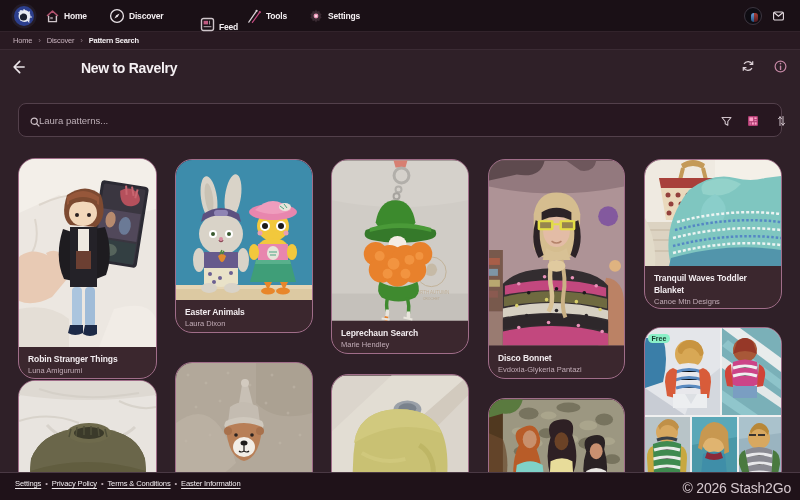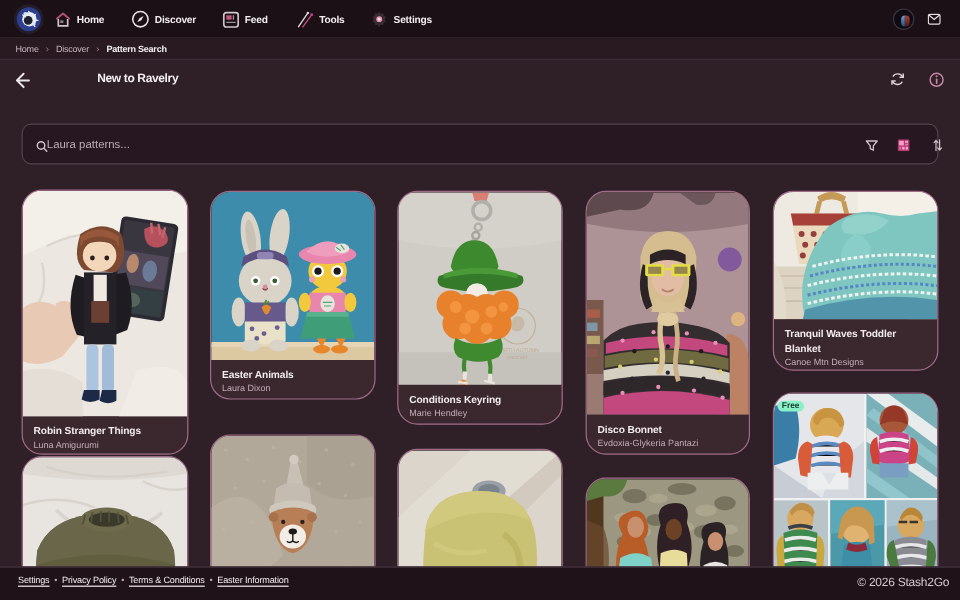--- a/index.html
+++ b/index.html
@@ -8,41 +8,41 @@
 
 
 .topnav { position:absolute; left:0; top:0; width:800px; height:32px; background:#1a1016; border-bottom:1px solid #32232b; }
 .navitem { position:absolute; top:0; height:32px; display:flex; align-items:center; gap:4px; color:#f3eef1; font-size:8.5px; font-weight:bold; letter-spacing:-0.2px; }
 .crumbbar { position:absolute; left:0; top:32px; width:800px; height:18px; background:#291a22; border-bottom:1px solid #3b2b34; display:flex; align-items:center; font-size:7.5px; letter-spacing:-0.2px; color:#c9b4bf; }
 .crumbbar b { color:#f5f0f3; }
 .crumbbar .sep { color:#8d7883; margin:0 6px; font-size:8px; }
 
 
 .pagehead { position:absolute; left:0; top:50px; width:800px; height:30px; }
-.pagehead .title { position:absolute; left:36px; top:10px; font-size:10px; font-weight:bold; letter-spacing:-0.3px; color:#f5f0f3;padding-left:45px; }
+.pagehead .title { position:absolute; left:36px; top:10px; font-size:14px; font-weight:bold; letter-spacing:-0.3px; color:#f5f0f3;padding-left:45px; }
 .backarrow { position:absolute; left:8px; top:7px; width:20px; height:20px; }
 
 
 .search { position:absolute; left:18px; top:103px; width:764px; height:34px; background:#271720; border:1px solid #53404b; border-radius:8px; }
 .search .ph { position:absolute; left:20px; top:11px; font-size:9.5px; color:#bdafb7; }
 
 
 .col { position:absolute; }
 .card { background:#3b272e; border:1px solid #a06d89; border-radius:17px; overflow:hidden; }
 .card .img { width:100%; display:block; }
 .cap { padding:6px 9px 0 9px; }
 .cap .t { font-size:8.5px; font-weight:bold; letter-spacing:-0.1px; color:#f2ecef; line-height:12px; }
 .cap .s { font-size:7.5px; color:#c2acb7; line-height:11px; }
 
 
 .footer { position:absolute; left:0; top:472px; width:800px; height:28px; background:#1f1219; border-top:1px solid #4a3944; color:#f2edf0; font-size:7.2px; letter-spacing:-0.15px; }
 .footer .links { position:absolute; left:15px; top:6px; font-size:7.6px; }
 .footer .links span.dot { color:#b9a9b1; margin:0 4px; text-decoration:none; display:inline-block; }
 .footer .links u { text-underline-offset:1.5px; }
-.footer .copy { position:absolute; right:9px; top:7px; color:#d6c9cf; font-size:10px; letter-spacing:-0.2px; }
+.footer .copy { position:absolute; right:9px; top:7px; color:#d6c9cf; font-size:14px; letter-spacing:-0.2px; }
 svg { display:block; }
 </style>
 </head>
 <body>
 <div id="page">
 
   <div class="topnav">
     <svg style="position:absolute;left:11px;top:3px;" width="26" height="26" viewBox="0 0 26 26">
       <circle cx="13" cy="13" r="12.5" fill="#241c27"></circle>
       <circle cx="13" cy="13" r="10" fill="#2c3f8e"></circle>
@@ -61,21 +61,21 @@
         </svg>
       <span>Home</span>
     </div>
     <div class="navitem" style="left:109px;">
       <svg width="16" height="16" viewBox="0 0 16 16">
           <circle cx="8" cy="8" r="6.4" fill="none" stroke="#e8e2e6" stroke-width="1.3"></circle>
           <path d="M10.6 5.4 L8.8 8.8 L5.4 10.6 L7.2 7.2 Z" fill="#e8e2e6"></path>
         </svg>
       <span>Discover</span>
     </div>
-    <div class="navitem" style="left:185px;">
+    <div class="navitem" style="left:200px;align-items:flex-end;">
       <svg width="15" height="15" viewBox="0 0 15 15">
           <rect x="1.5" y="1.5" width="12" height="12" rx="2" fill="none" stroke="#cfc5ca" stroke-width="1.4"></rect>
           <rect x="3.6" y="3.8" width="4.4" height="3.6" fill="#c05a80"></rect>
           <path d="M3.6 9.6 H11.4 M9.5 3.8 V7.4" stroke="#9d8f96" stroke-width="1.1"></path>
         </svg>
       <span>Feed</span>
     </div>
     <div class="navitem" style="left:247px;">
       <svg width="15" height="15" viewBox="0 0 15 15">
           <path d="M1.8 13.2 L9.6 1.8" stroke="#d9d2d6" stroke-width="1.2" stroke-linecap="round"></path>
@@ -384,21 +384,21 @@
         <g stroke-width="3.5" fill="none">
         <path d="M56 138 q-2 8 0 14" stroke="#3f8a2f"></path>
             <path d="M56 150 q0 5-1 8" stroke="#e8e4dc"></path>
             <path d="M55 157 l-1 4" stroke="#e8812c"></path>
         <path d="M76 138 q2 8 1 16" stroke="#3f8a2f"></path>
             <path d="M77 152 q0 5 0 7" stroke="#e8e4dc"></path>
           </g>
         <path d="M50 159 l8 1 M72 158 l9 2" stroke="#e8e4dc" stroke-width="2"></path>
       </svg>
       <div class="cap">
-          <div class="t">Conditions Keyring</div>
+          <div class="t">Leprechaun Search</div>
           <div class="s">Marie Hendley</div>
         </div>
     </div>
     <div class="card" style="height:160px;">
       <svg class="img" width="137" height="158" viewBox="0 0 137 158">
         <rect width="137" height="158" fill="#dbd5cc"></rect>
         <path d="M0 158 L137 20 L137 0 L0 120z" fill="#d2cabe"></path>
         <path d="M0 120 L137 0 H60 L0 56z" fill="#e2ddd3"></path>
 
         <ellipse cx="76" cy="34" rx="14" ry="9" fill="#9aa0a8"></ellipse>

